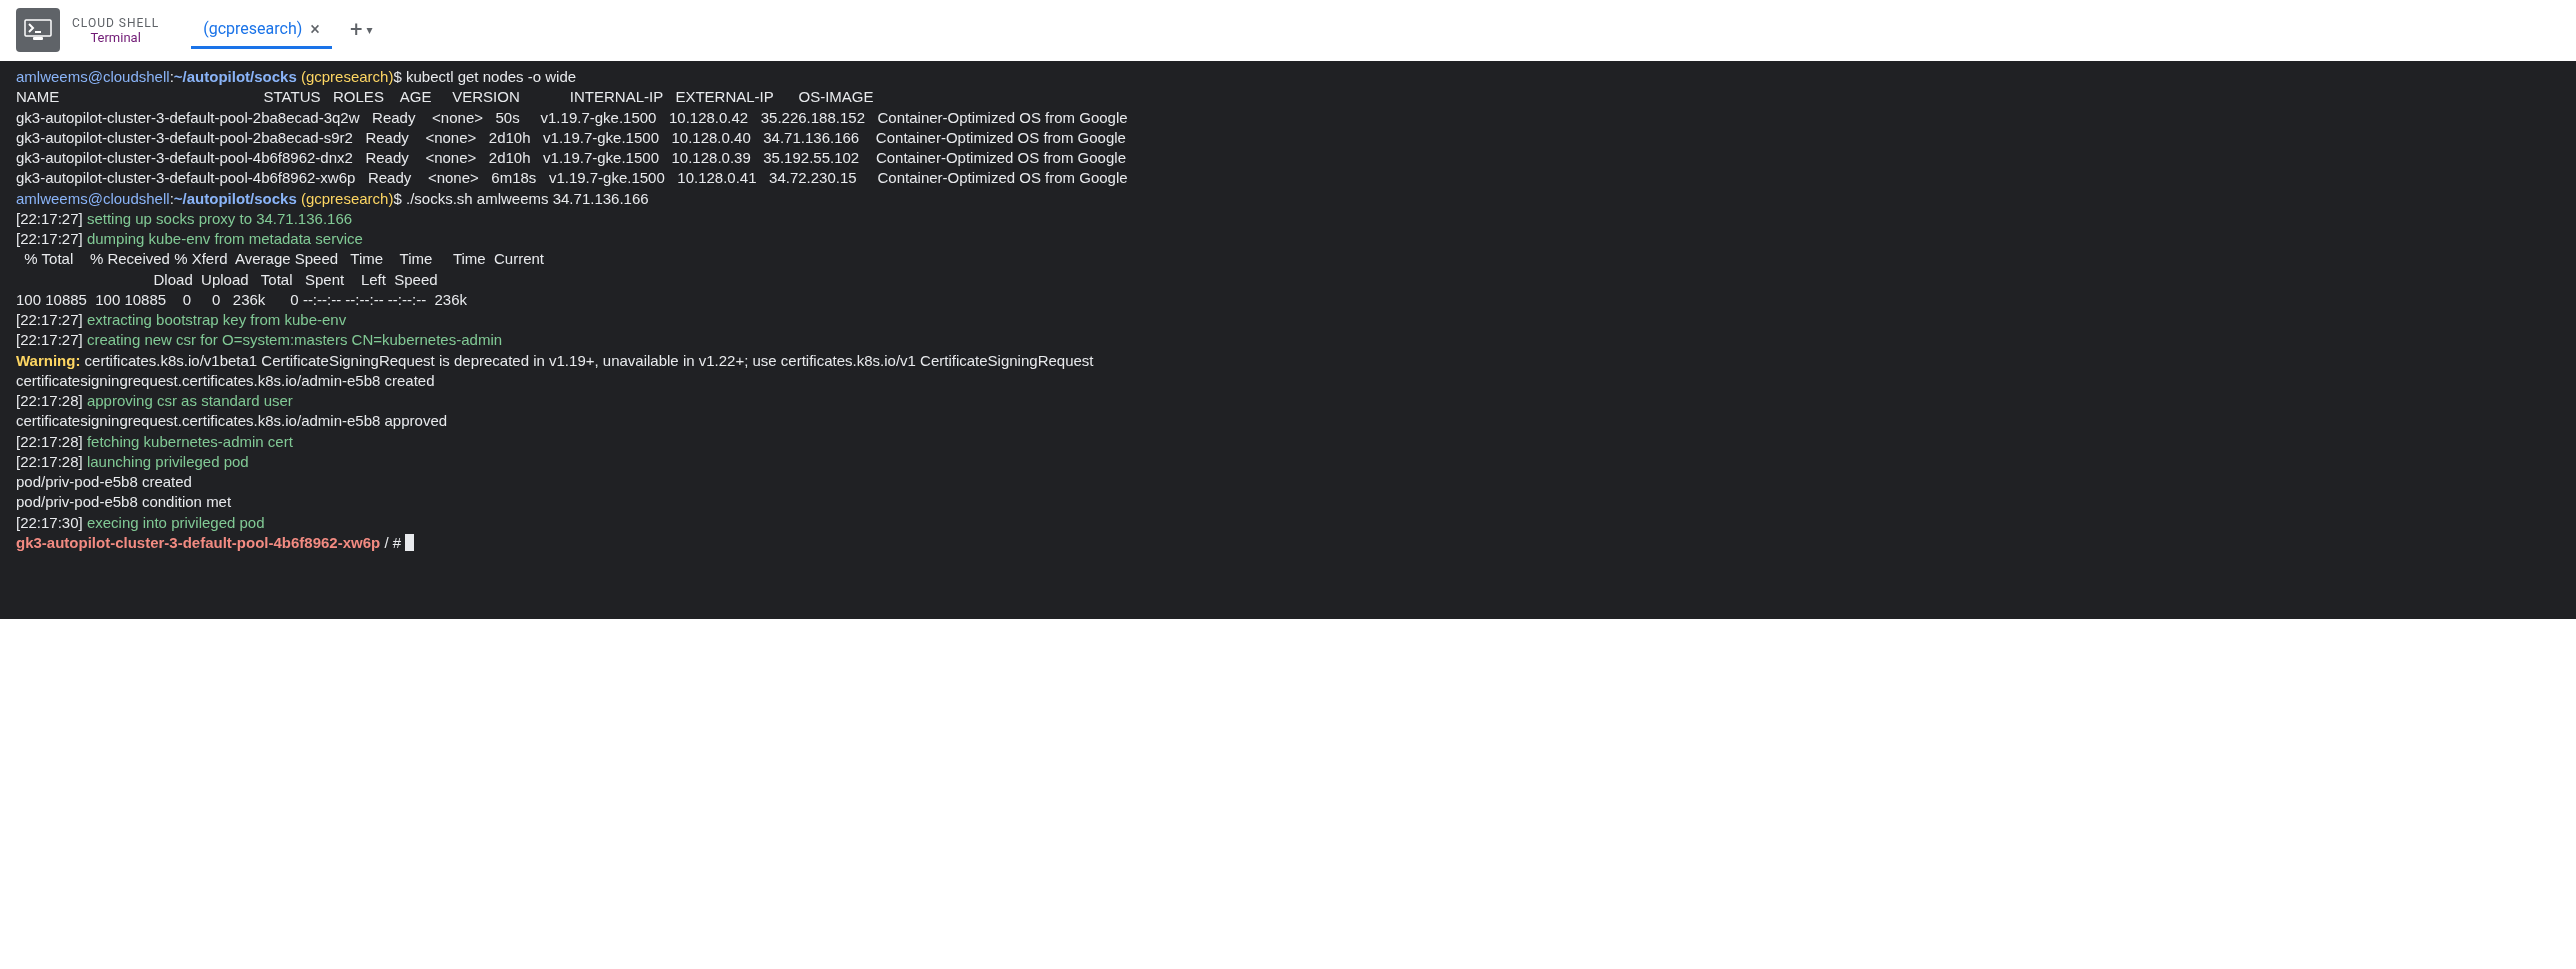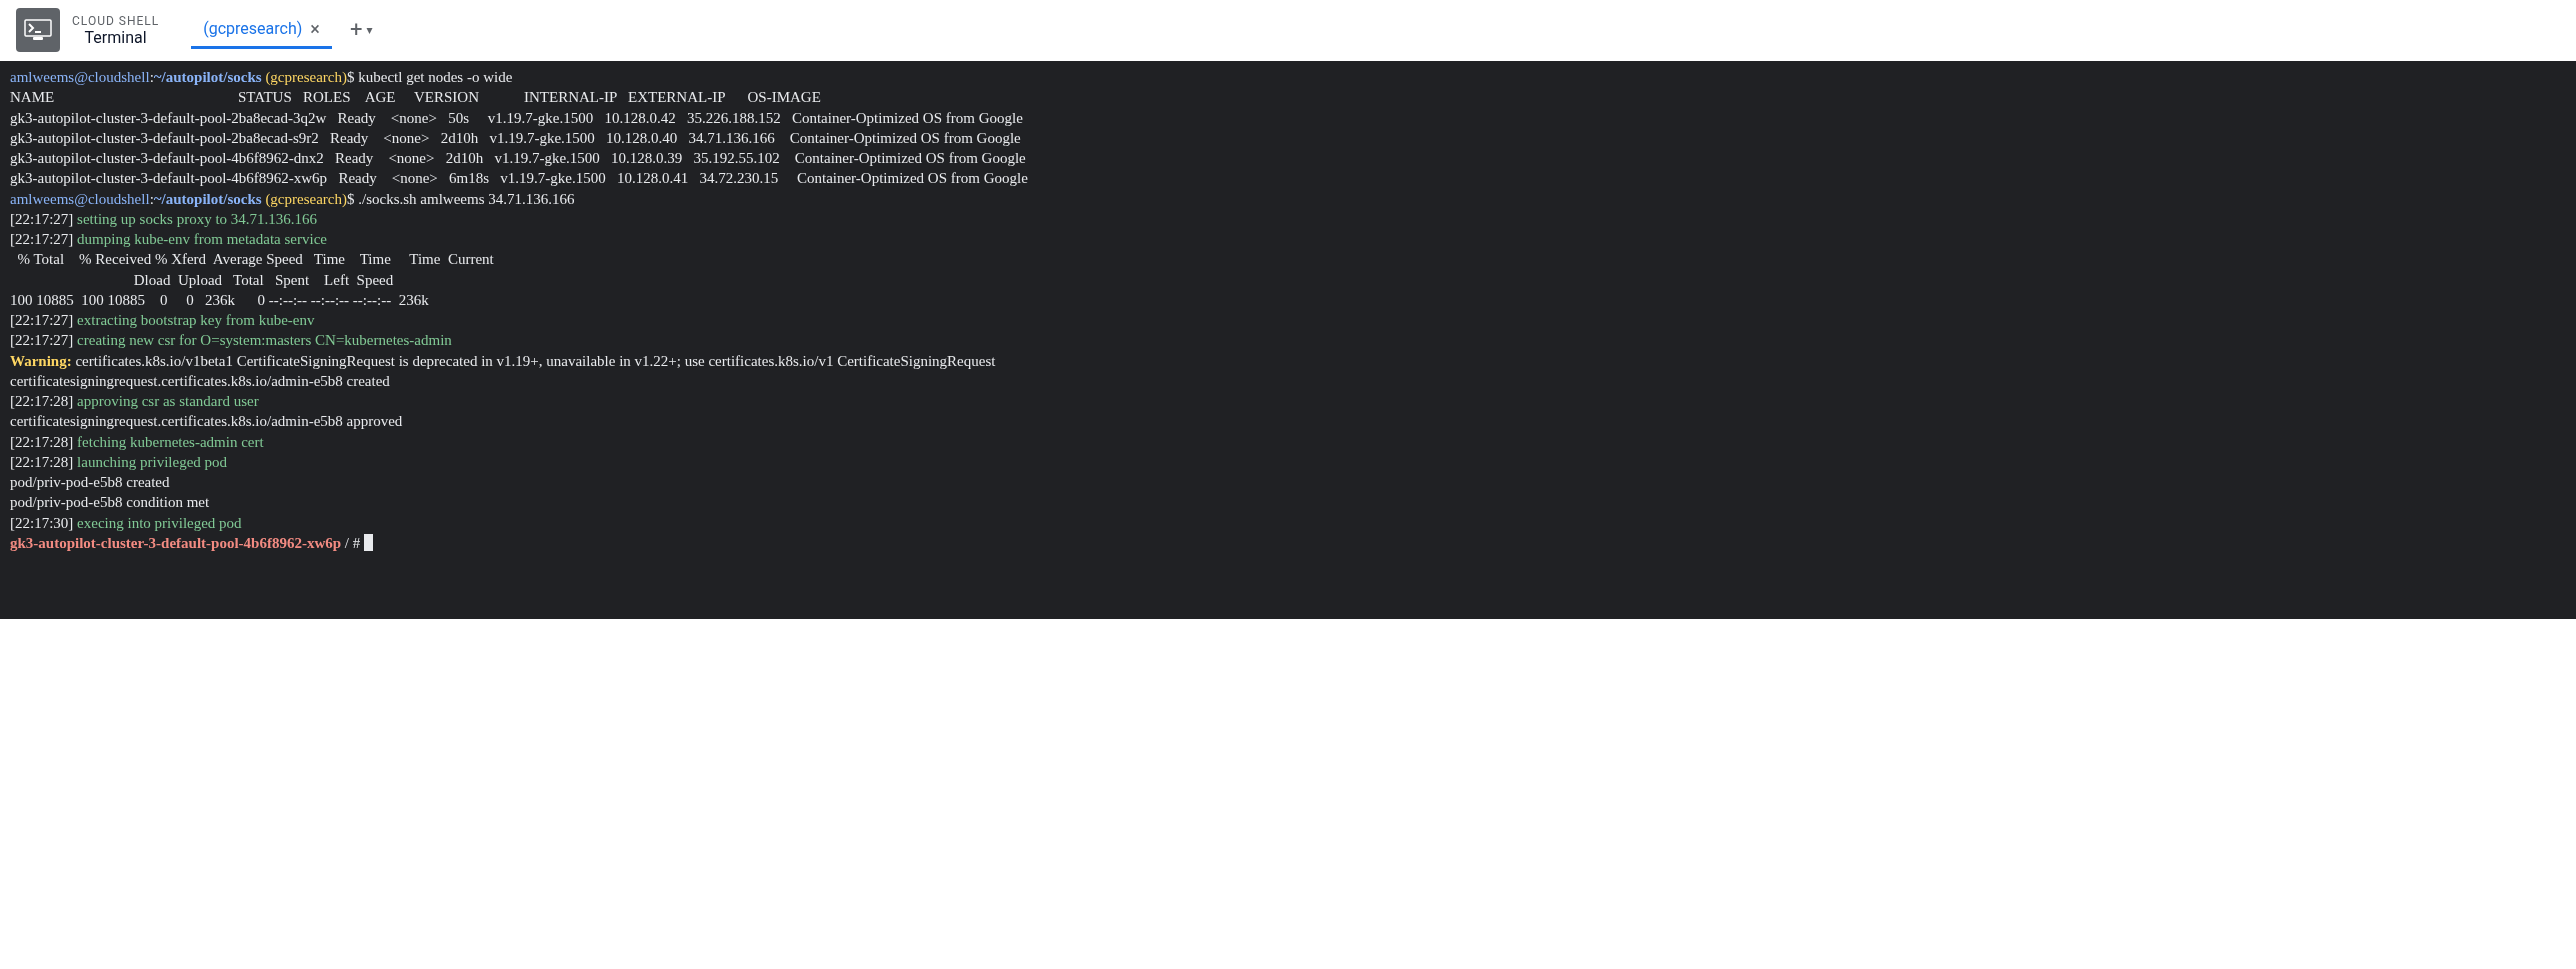--- a/index.html
+++ b/index.html
@@ -36,22 +36,22 @@
       margin-right: 20px;
       text-align: center;
     }
     .title-small {
       font-size: 12px;
       letter-spacing: 1px;
       color: #5f6368;
       font-weight: 400;
     }
     .title-large {
-      font-size: 16px;
-      color: #0f172a;
+      font-size: 13px;
+      color: #701a75;
       font-weight: 400;
     }
     .tabs {
       display: flex;
       align-items: center;
       gap: 8px;
     }
     .tab {
       display: flex;
       align-items: center;
@@ -79,24 +79,24 @@
     .new-tab-plus {
       font-size: 22px;
       line-height: 1;
     }
     .new-tab-caret {
       font-size: 12px;
     }
     .terminal {
       background: #202124;
       color: #e8eaed;
-      font-family: Liberation Serif, serif;
+      font-family: Liberation Sans, sans-serif;
       font-size: 15px;
       line-height: 1.35;
-      padding: 6px 10px;
+      padding: 6px 16px;
       white-space: pre;
       overflow-x: auto;
       min-height: 558px;
     }
     .c-cyan { color: #8ab4f8; }
     .c-blue { color: #8ab4f8; font-weight: bold; }
     .c-yellow { color: #fdd663; }
     .c-green { color: #81c995; }
     .c-orange { color: #fdd663; font-weight: bold; }
     .c-red { color: #f28b82; font-weight: bold; }

